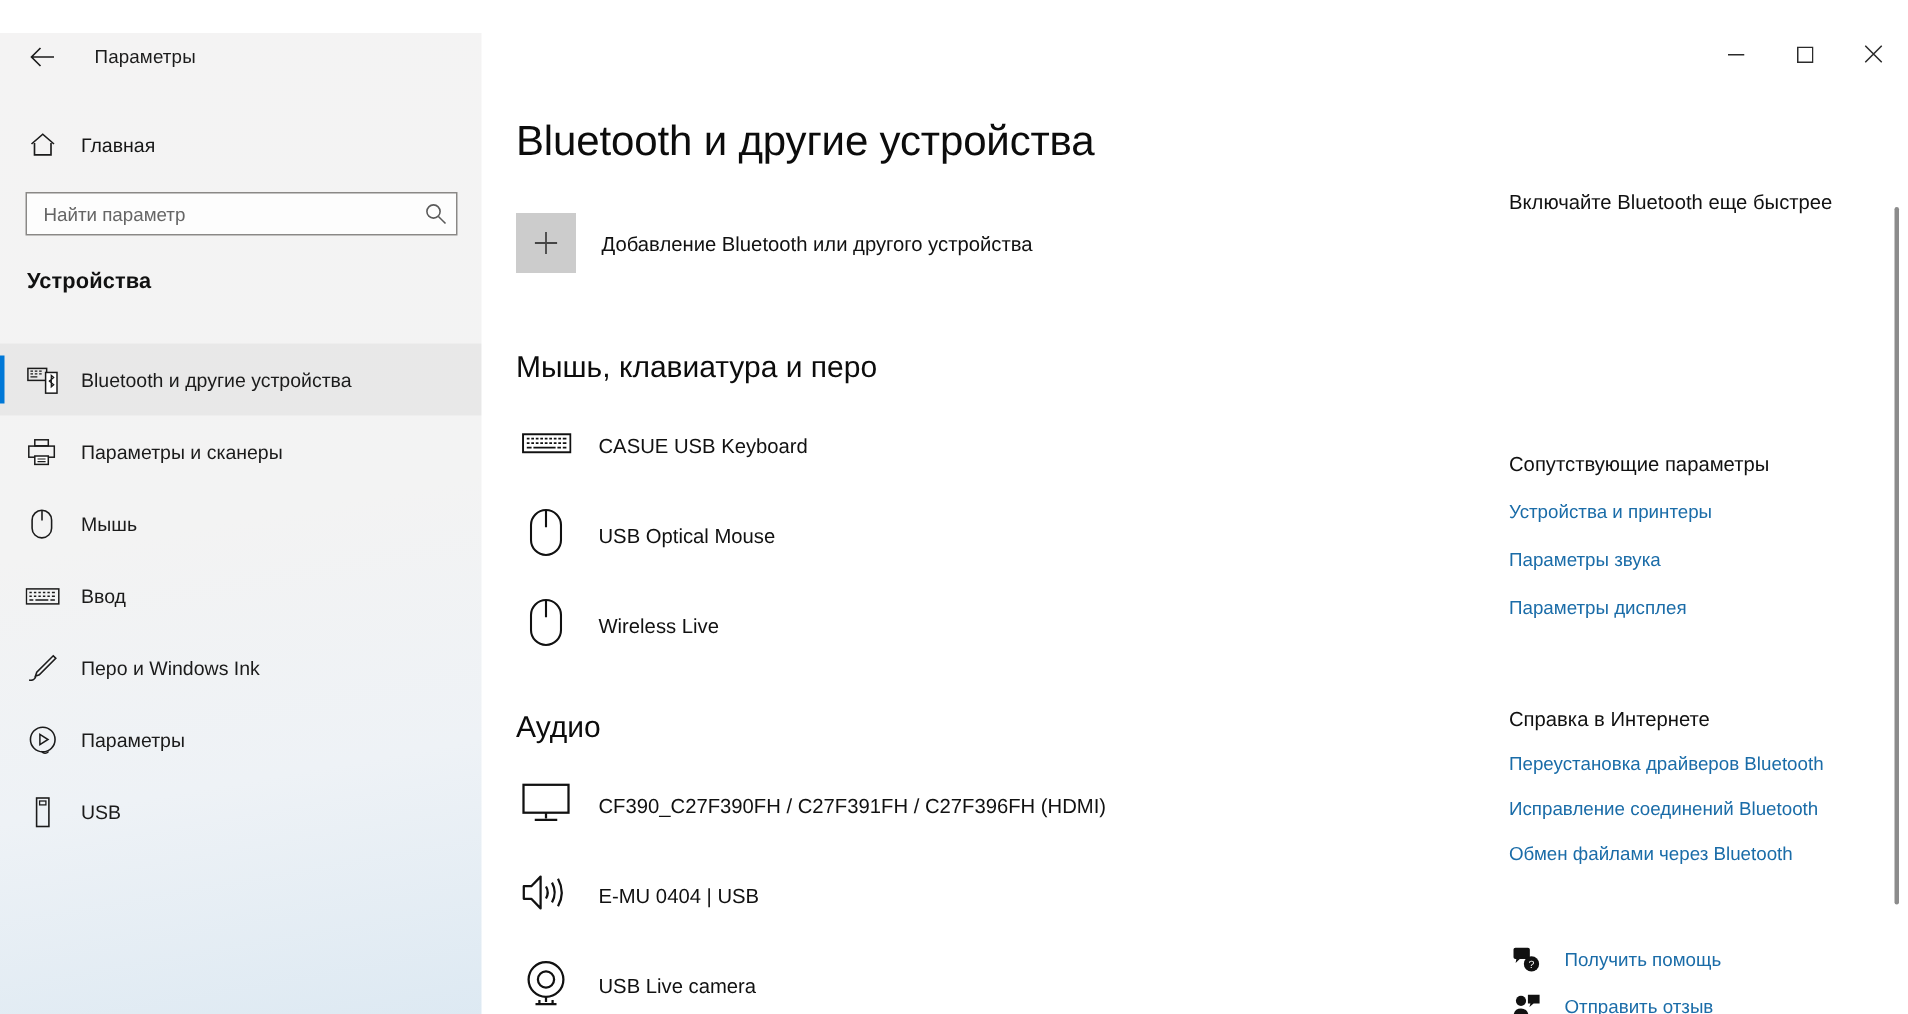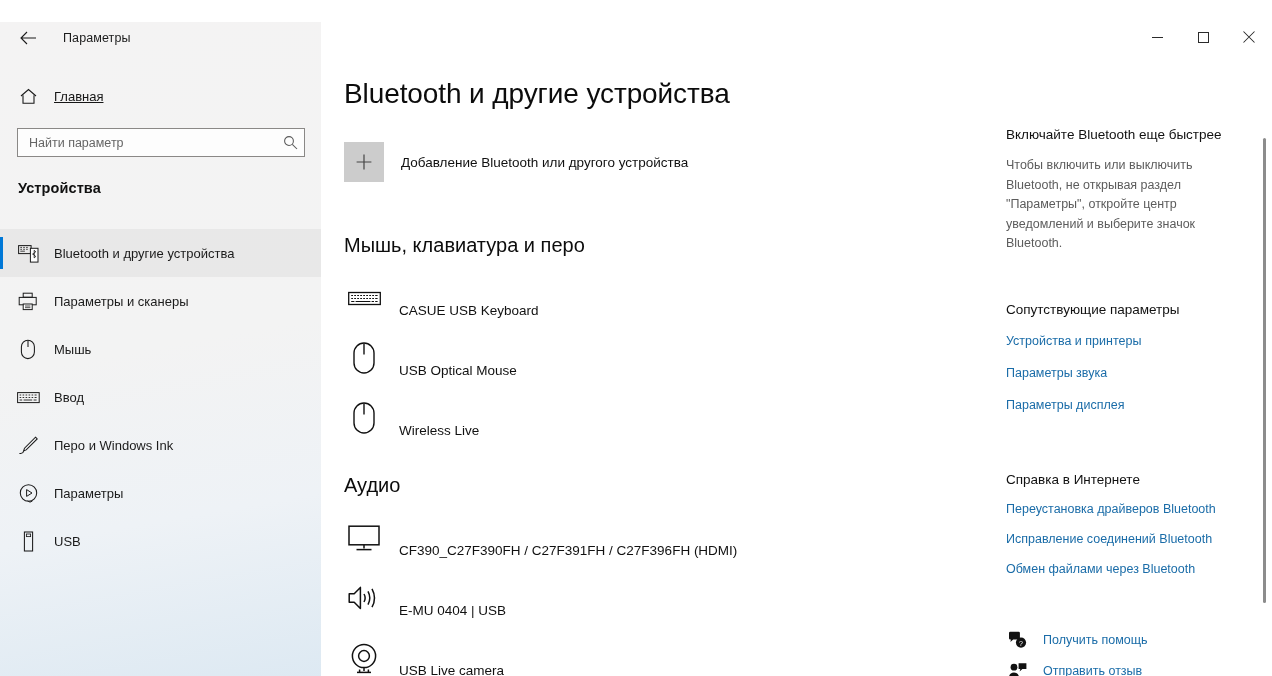--- a/index.html
+++ b/index.html
@@ -71,21 +71,21 @@
   }
   .sidebar-inner { position: relative; width: 100%; height: 100%; }
 
   .home-row {
     position: absolute;
     left: 0; top: 57px;
     width: 321px; height: 34px;
     display: flex; align-items: center;
   }
   .home-icon { width: 26px; height: 26px; margin-left: 15px; display:flex; align-items:center; justify-content:center; }
-  .home-label { margin-left: 13px; font-size: 13px; color: #161616; text-decoration: underline; }
+  .home-label { margin-left: 13px; font-size: 13px; color: #161616; }
 
   .search-wrap {
     position: absolute;
     left: 17px; top: 106px;
     width: 288px; height: 29px;
     background: #fdfdfd;
     border: 1px solid #8a8886;
     box-sizing: border-box;
     display: flex; align-items: center;
   }
@@ -185,21 +185,21 @@
     color: #0c0c0c;
     font-weight: normal;
   }
   .group-mouse { top: 180px; }
   .group-audio { top: 420px; }
 
   .device {
     position: absolute;
     left: 23px;
     display: flex;
-    align-items: flex-end;
+    align-items: center;
     height: 46px;
   }
   .device-icon {
     width: 40px; height: 40px;
     flex: 0 0 40px;
     display: flex; align-items: center; justify-content: center;
   }
   .device-name {
     margin-left: 15px;
     margin-top: 4px;
@@ -527,21 +527,20 @@
       </span>
       <span class="device-name">USB Live camera</span>
     </div>
 
   </div>
 
   <div class="right-panel">
 
     <div class="block-tip">
       <div class="rp-h">Включайте Bluetooth еще быстрее</div>
-      <div class="rp-body">Чтобы включить или выключить Bluetooth, не открывая раздел "Параметры", откройте центр уведомлений и выберите значок Bluetooth.</div>
     </div>
 
     <div class="block-related">
       <div class="rp-section-title">Сопутствующие параметры</div>
       <a class="rp-link" href="#">Устройства и принтеры</a>
       <a class="rp-link" href="#">Параметры звука</a>
       <a class="rp-link" href="#">Параметры дисплея</a>
     </div>
 
     <div class="block-help">

